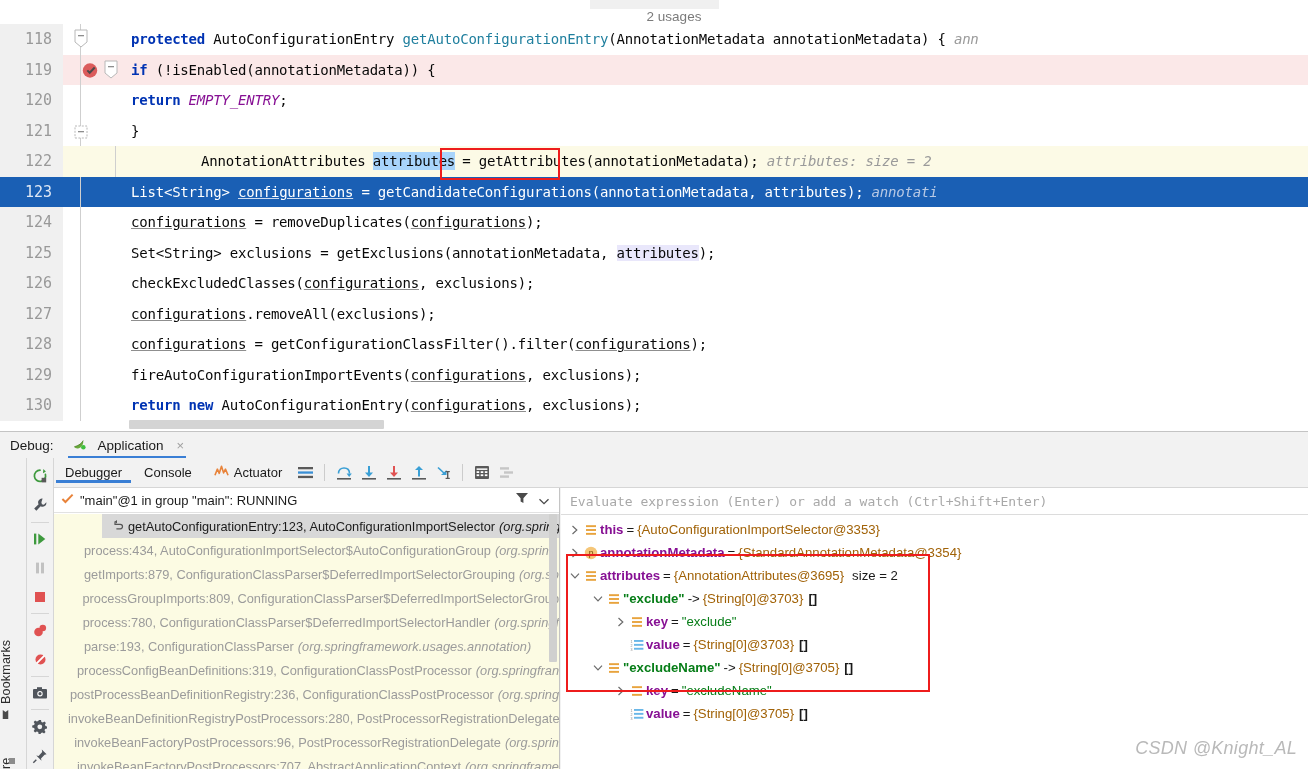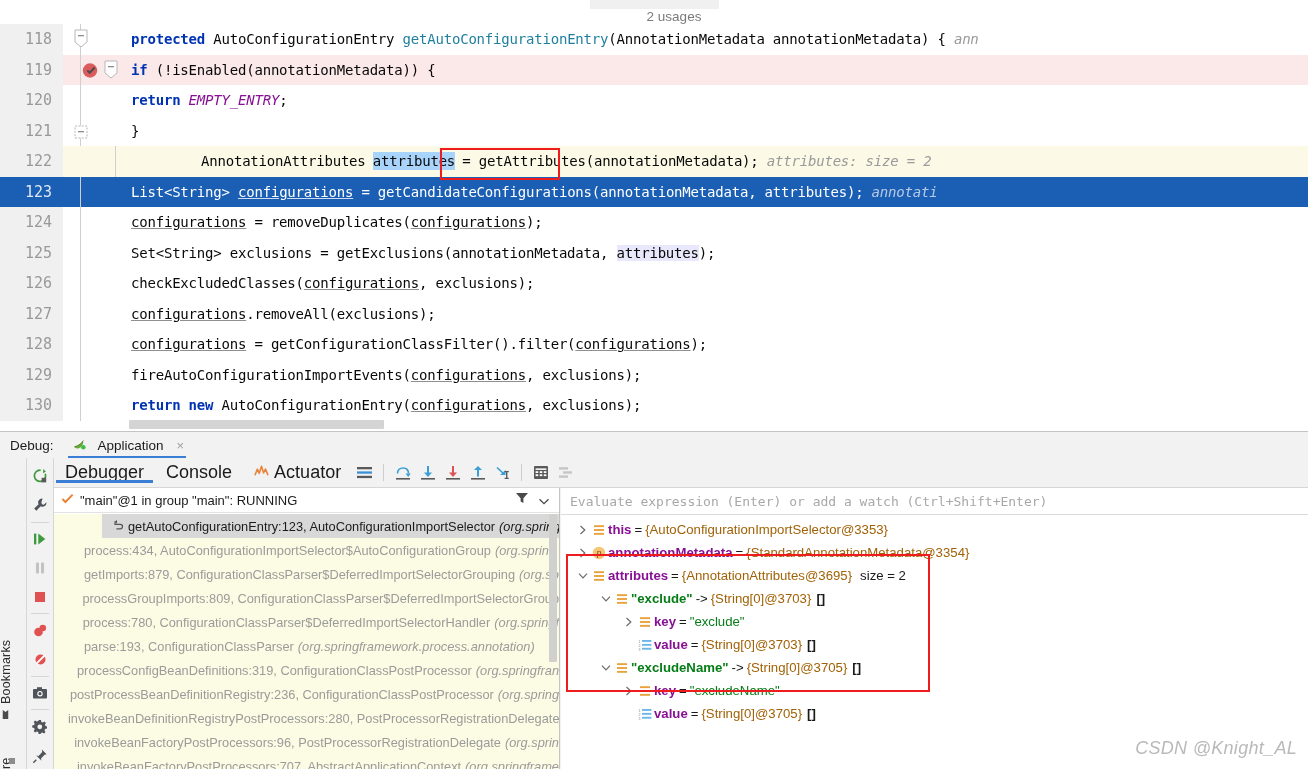--- a/index.html
+++ b/index.html
@@ -140,21 +140,21 @@
   .side-sep { width: 18px; height: 1px; background: #d6d6d6; margin: 2px 0; }
 
   
   .dbg-toolbar {
     position: absolute; left: 54px; top: 26px; width: 1254px; height: 30px;
     background: #f2f2f2; display: flex; align-items: center;
     border-bottom: 1px solid #d6d6d6;
   }
   .dbg-tab {
     position: relative; height: 20px; display: flex; align-items: center;
-    padding: 0 11px; font-size: 18px; color: #1a1a1a; gap: 5px;
+    padding: 0 11px; font-size: 13px; color: #1a1a1a; gap: 5px;
   }
   .dbg-tab.active::after {
     content: ""; position: absolute; left: 2px; right: 2px; bottom: 0;
     height: 2.5px; background: #3a7fd5;
   }
   .tb-sep { width: 1px; height: 17px; background: #ccc; margin: 0 6px; }
   .tb-ico { width: 25px; height: 26px; display: flex; align-items: center; justify-content: center; }
 
   
   .frames-pane {
@@ -189,21 +189,21 @@
     position: absolute; left: 561px; top: 56px; width: 747px; height: 282px;
     background: #ffffff;
   }
   .eval-bar {
     height: 27px; display: flex; align-items: center;
     padding-left: 9px; border-bottom: 1px solid #dcdcdc; background: #ffffff;
   }
   .eval-placeholder {
     font-family: "DejaVu Sans Mono", monospace; font-size: 13px; color: #a8a8a8;
   }
-  .vars-tree { padding-top: 3px; padding-left: 8px; }
+  .vars-tree { padding-top: 3px; }
   .var-row {
     height: 23px; display: flex; align-items: center; white-space: nowrap;
     font-size: 13.2px;
   }
   .twisty { width: 15px; min-width: 15px; display: flex; align-items: center; justify-content: center; color: #6b6b6b; font-size: 11px; }
   .vicon { width: 18px; min-width: 18px; display: flex; align-items: center; justify-content: center; }
   .vname { color: #871094; font-weight: 600; }
   .vname.str { color: #067d17; }
   .veq { color: #1a1a1a; padding: 0 3px; }
   .vval { color: #a16207; }
@@ -585,21 +585,21 @@
             <span class="frame-text">processGroupImports:809, ConfigurationClassParser$DeferredImportSelectorGroup</span>
           </div>
           <div class="frame-row">
             <span style="width: 16px; display: inline-block;"></span>
             <span class="frame-text">process:780, ConfigurationClassParser$DeferredImportSelectorHandler </span>
             <span class="frame-text frame-pkg">(org.springf</span>
           </div>
           <div class="frame-row">
             <span style="width: 16px; display: inline-block;"></span>
             <span class="frame-text">parse:193, ConfigurationClassParser </span>
-            <span class="frame-text frame-pkg">(org.springframework.process.annotation)</span>
+            <span class="frame-text frame-pkg">(org.springframework.usages.annotation)</span>
           </div>
           <div class="frame-row">
             <span style="width: 16px; display: inline-block;"></span>
             <span class="frame-text">processConfigBeanDefinitions:319, ConfigurationClassPostProcessor </span>
             <span class="frame-text frame-pkg">(org.springfran</span>
           </div>
           <div class="frame-row">
             <span style="width: 16px; display: inline-block;"></span>
             <span class="frame-text">postProcessBeanDefinitionRegistry:236, ConfigurationClassPostProcessor </span>
             <span class="frame-text frame-pkg">(org.spring</span>

